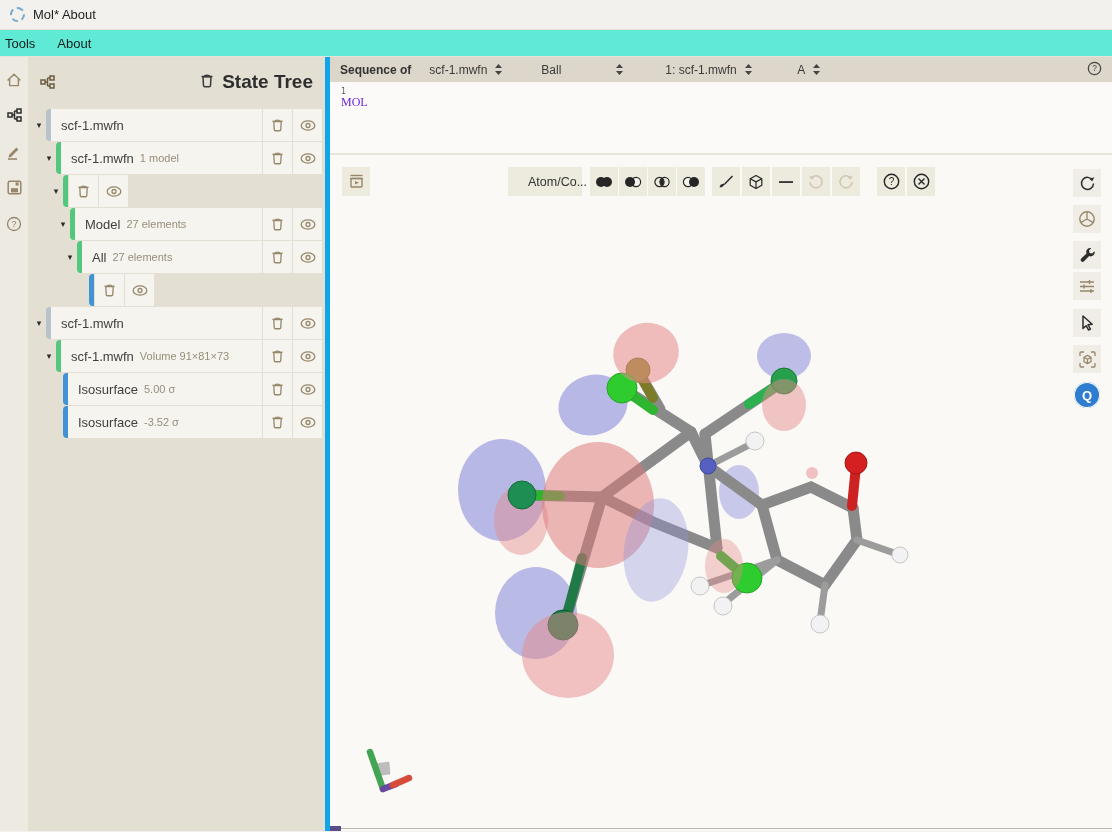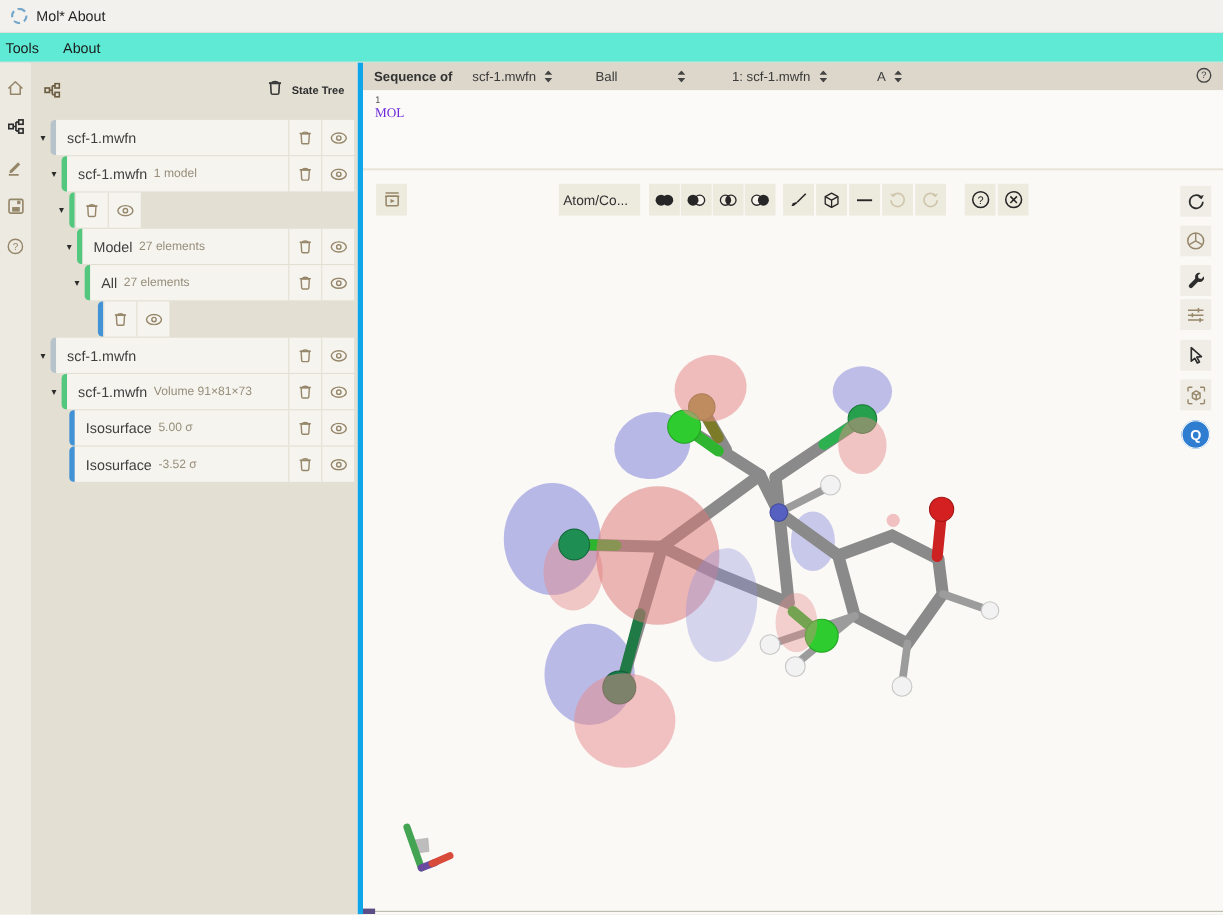--- a/index.html
+++ b/index.html
@@ -23,21 +23,21 @@
 
   
   .rail { width:28px; background:#edeae1; padding-top:9px; display:flex;
     flex-direction:column; align-items:center; gap:9px; }
   .rail-btn { width:24px; height:27px; display:flex; align-items:center; justify-content:center; }
   .rail-btn svg { display:block; }
 
   
   .panel { width:297px; background:var(--panel-bg,#e3dfd3); position:relative; }
   .panel-header { height:50px; display:flex; align-items:center; padding:0 12px; }
-  .panel-title { font-weight:bold; font-size:10px; color:#2e2e2e; margin-left:8px; }
+  .panel-title { font-weight:bold; font-size:19px; color:#2e2e2e; margin-left:8px; }
   .spacer { flex:1; }
 
   .tree { position:absolute; left:0; right:3px; top:52px; }
   .trow { height:32px; margin-bottom:1px; display:flex; align-items:stretch; }
   .caret-zone { width:14px; display:flex; align-items:center; justify-content:center; flex:none; }
   .caret { font-size:9px; color:#2b2b2b; }
   .accent { width:5px; flex:none; border-radius:4px 0 0 4px; }
   .accent-gray  { background:var(--accent-gray,#b6c3cb); }
   .accent-green { background:var(--accent-green,#53c77d); }
   .accent-blue  { background:var(--accent-blue,#4292d6); }
@@ -64,21 +64,21 @@
   .seq-area { height:73px; background:#fbfaf8; border-bottom:2px solid #e8e4da; padding:6px 0 0 11px; }
   .res { display:inline-block; text-align:left; cursor:pointer; }
   .res-num { font-family:"DejaVu Sans Mono",monospace; font-size:8px; color:#555; line-height:8px; display:block; }
   .res-name { font-family:Liberation Serif, serif; font-size:12px; color:#6d28d9; line-height:12px; display:block; }
 
   
   .viewport { position:relative; flex:1; background:#faf9f6; overflow:hidden; }
 
   .tbtn { position:absolute; width:28px; height:29px; background:#edeade;
     display:flex; align-items:center; justify-content:center; cursor:pointer; }
-  .tbtn.wide { width:74px; justify-content:flex-start; padding-left:4px;
+  .tbtn.wide { width:74px; justify-content:flex-start; padding-left:20px;
     font-size:12.5px; color:#333; }
   .tbtn.disabled { cursor:default; }
 
   .right-rail { position:absolute; right:11px; top:14px; width:28px; }
   .rbtn { width:28px; height:28px; background:#efede5; display:flex; align-items:center;
     justify-content:center; cursor:pointer; }
   .q-badge { width:26px; height:26px; margin-left:1px; border-radius:50%;
     background:var(--q-blue,#2e7dd1); color:#fff; font-weight:bold; font-size:13px;
     display:flex; align-items:center; justify-content:center; box-shadow:0 0 0 1px #ffffff inset; }
   .gap8 { height:8px; } .gap3 { height:3px; } .gap9 { height:9px; }

